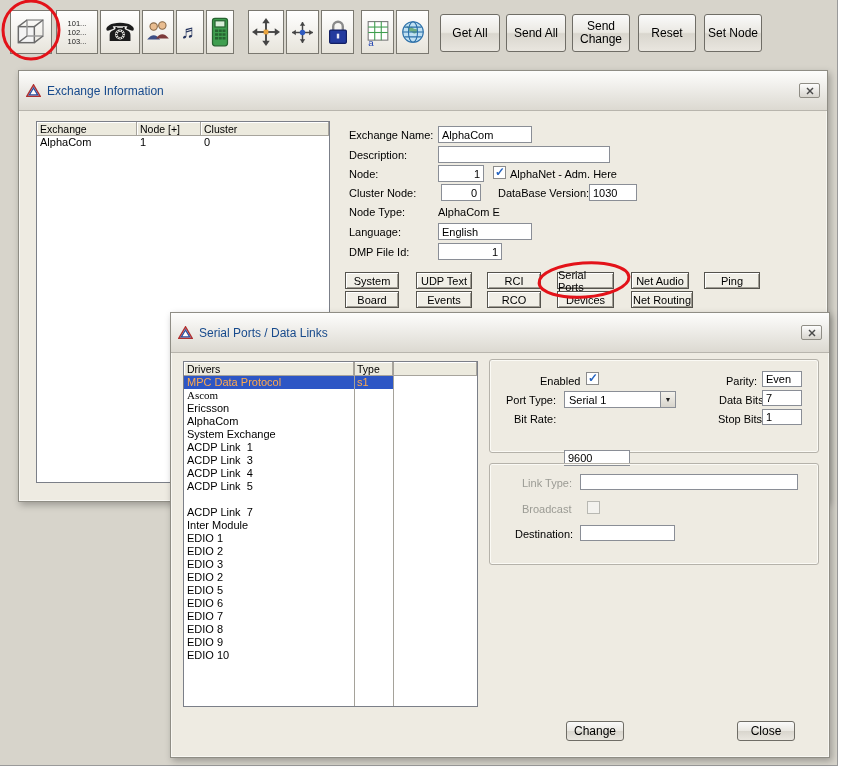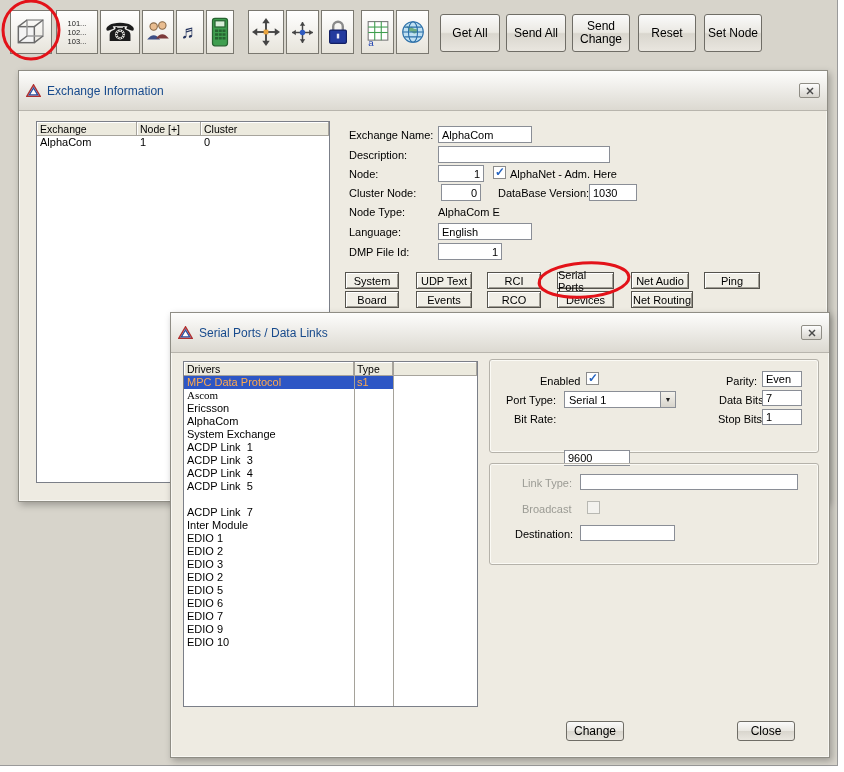--- a/index.html
+++ b/index.html
@@ -374,20 +374,25 @@
             <span class="cell-a" style="width: 170px;">EDIO 6</span>
             <span class="cell-b" style="width: 39px;"></span>
             <span style="flex: 1 1 0%;"></span>
           </div>
           <div class="lrow">
             <span class="cell-a" style="width: 170px;">EDIO 7</span>
             <span class="cell-b" style="width: 39px;"></span>
             <span style="flex: 1 1 0%;"></span>
           </div>
           <div class="lrow">
+            <span class="cell-a" style="width: 170px;">EDIO 8</span>
+            <span class="cell-b" style="width: 39px;"></span>
+            <span style="flex: 1 1 0%;"></span>
+          </div>
+          <div class="lrow">
             <span class="cell-a" style="width: 170px;">EDIO 9</span>
             <span class="cell-b" style="width: 39px;"></span>
             <span style="flex: 1 1 0%;"></span>
           </div>
           <div class="lrow">
             <span class="cell-a" style="width: 170px;">EDIO 10</span>
             <span class="cell-b" style="width: 39px;"></span>
             <span style="flex: 1 1 0%;"></span>
           </div>
         </div>

